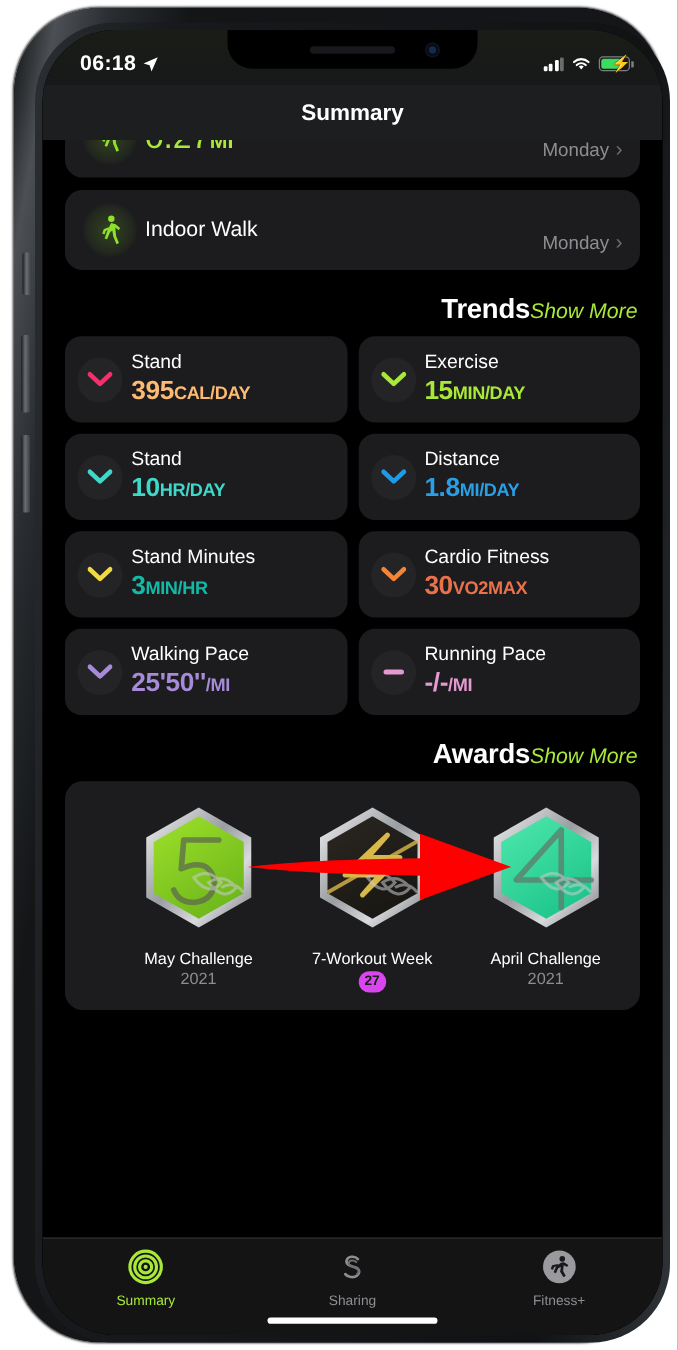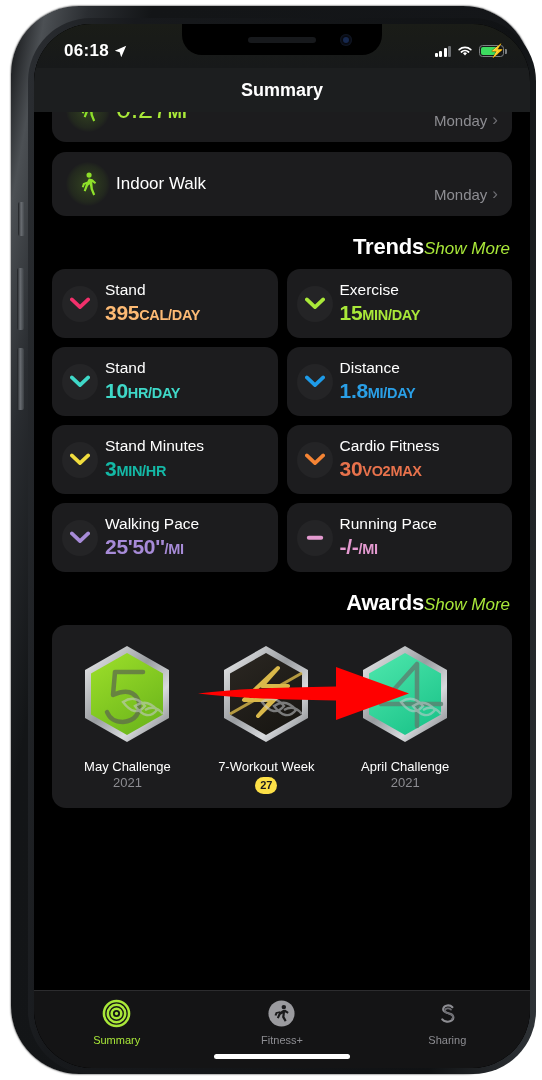--- a/index.html
+++ b/index.html
@@ -144,28 +144,28 @@
     background:#242426; margin-right:7px;
     display:flex; align-items:center; justify-content:center;
   }
   .tbody { min-width:0; }
   .tlabel{ font-size:15.5px; color:#fff; line-height:1.2; white-space:nowrap; }
   .tvalue{ font-size:21px; font-weight:bold; line-height:1.22; letter-spacing:-.3px; white-space:nowrap; }
   .tvalue small { font-size:14.5px; font-weight:bold; }
 
   
   .awards-card { background:#1c1c1e; border-radius:14px; padding:14px 6px 14px; }
-  .awards-row { display:flex; justify-content:flex-start; }
+  .awards-row { display:flex; justify-content:flex-end; }
   .award { width:31%; text-align:center; }
   .badge-wrap { height:118px; display:flex; align-items:center; justify-content:center; }
   .aname { font-size:13px; color:#fff; margin-top:2px; line-height:1.25; }
   .ayear { font-size:13px; color:#8d8d92; line-height:1.3; }
   .acount {
     display:inline-block; min-width:21px; height:17px; line-height:17px;
-    background:#fde047; color:#1c1c1e; font-size:11px; font-weight:bold;
+    background:#d946ef; color:#1c1c1e; font-size:11px; font-weight:bold;
     border-radius:9px; padding:0 5px; margin-top:2px;
   }
 
   
   .tabbar {
     position:absolute; bottom:0; left:0; width:100%; height:78px;
     background:#141415; border-top:.5px solid #2c2c2e;
     display:flex; align-items:flex-start; padding-top:8px; z-index:20;
   }
   .tab { flex:1; text-align:center; }
@@ -487,34 +487,34 @@
             <svg width="29" height="29" viewBox="0 0 30 30">
               <circle cx="15" cy="15" r="13" stroke="#a9e839" stroke-width="2.6" fill="none"></circle>
               <circle cx="15" cy="15" r="9" stroke="#a9e839" stroke-width="2.6" fill="none"></circle>
               <circle cx="15" cy="15" r="5" stroke="#a9e839" stroke-width="2.6" fill="none"></circle>
               <circle cx="15" cy="15" r="1.7" fill="#a9e839"></circle>
             </svg>
             <div class="tlab">Summary</div>
           </div>
           <div class="tab">
             <svg width="29" height="29" viewBox="0 0 30 30">
+              <path d="M20 8.5 C17.5 5.6 11.5 6 10.6 10 C9.8 13.6 14.4 14.4 17.8 15.4 C21.2 16.4 22.2 20 19.4 22.2 C16.6 24.4 11.4 23.6 9.6 21" stroke="#8d8d92" stroke-width="2.2" fill="none" stroke-linecap="round"></path>
+              <path d="M18.6 11 C16.6 9 12.8 9.4 12.4 11.8 C12 14.2 15.6 14.8 18.2 15.6 C20.8 16.4 21.6 19.2 19.4 20.8" stroke="#6d6d72" stroke-width="1.7" fill="none" stroke-linecap="round"></path>
+            </svg>
+            <div class="tlab">Sharing</div>
+          </div>
+          <div class="tab">
+            <svg width="29" height="29" viewBox="0 0 30 30">
               <circle cx="15" cy="15" r="13.5" fill="#9a9a9e"></circle>
               <circle cx="17.4" cy="8.4" r="2.3" fill="#1a1a1c"></circle>
               <path d="M16.6 11.4 L12.4 14.2 L10.2 19.4 L12.2 20.2 L14 16.2 L16.2 15 L15.6 19 L18.4 23.6 L20.3 22.3 L18.1 18.4 L18.6 13.6 L21.4 15.2 L22.4 13.4 L18.9 11.2 Z" fill="#1a1a1c"></path>
               <path d="M13.6 12.6 L9 13.6 L7.8 16.8 L9.8 17.4 L10.7 15 L13.9 14.2 Z" fill="#1a1a1c"></path>
             </svg>
             <div class="tlab">Fitness+</div>
           </div>
-          <div class="tab">
-            <svg width="29" height="29" viewBox="0 0 30 30">
-              <path d="M20 8.5 C17.5 5.6 11.5 6 10.6 10 C9.8 13.6 14.4 14.4 17.8 15.4 C21.2 16.4 22.2 20 19.4 22.2 C16.6 24.4 11.4 23.6 9.6 21" stroke="#8d8d92" stroke-width="2.2" fill="none" stroke-linecap="round"></path>
-              <path d="M18.6 11 C16.6 9 12.8 9.4 12.4 11.8 C12 14.2 15.6 14.8 18.2 15.6 C20.8 16.4 21.6 19.2 19.4 20.8" stroke="#6d6d72" stroke-width="1.7" fill="none" stroke-linecap="round"></path>
-            </svg>
-            <div class="tlab">Sharing</div>
-          </div>
         </div>
 
         <div class="home-ind"></div>
       </div>
     </div>
   </div>
 
   <svg class="arrow-anno" width="216" height="62" viewBox="0 0 216 62">
     <path d="M2 31.5 C40 27, 78 25.5, 140 24.5 L140 5 L213 31.5 L140 58 L140 38.5 C78 37.5, 40 36, 2 31.5 Z" fill="#ff0000"></path>
   </svg>

